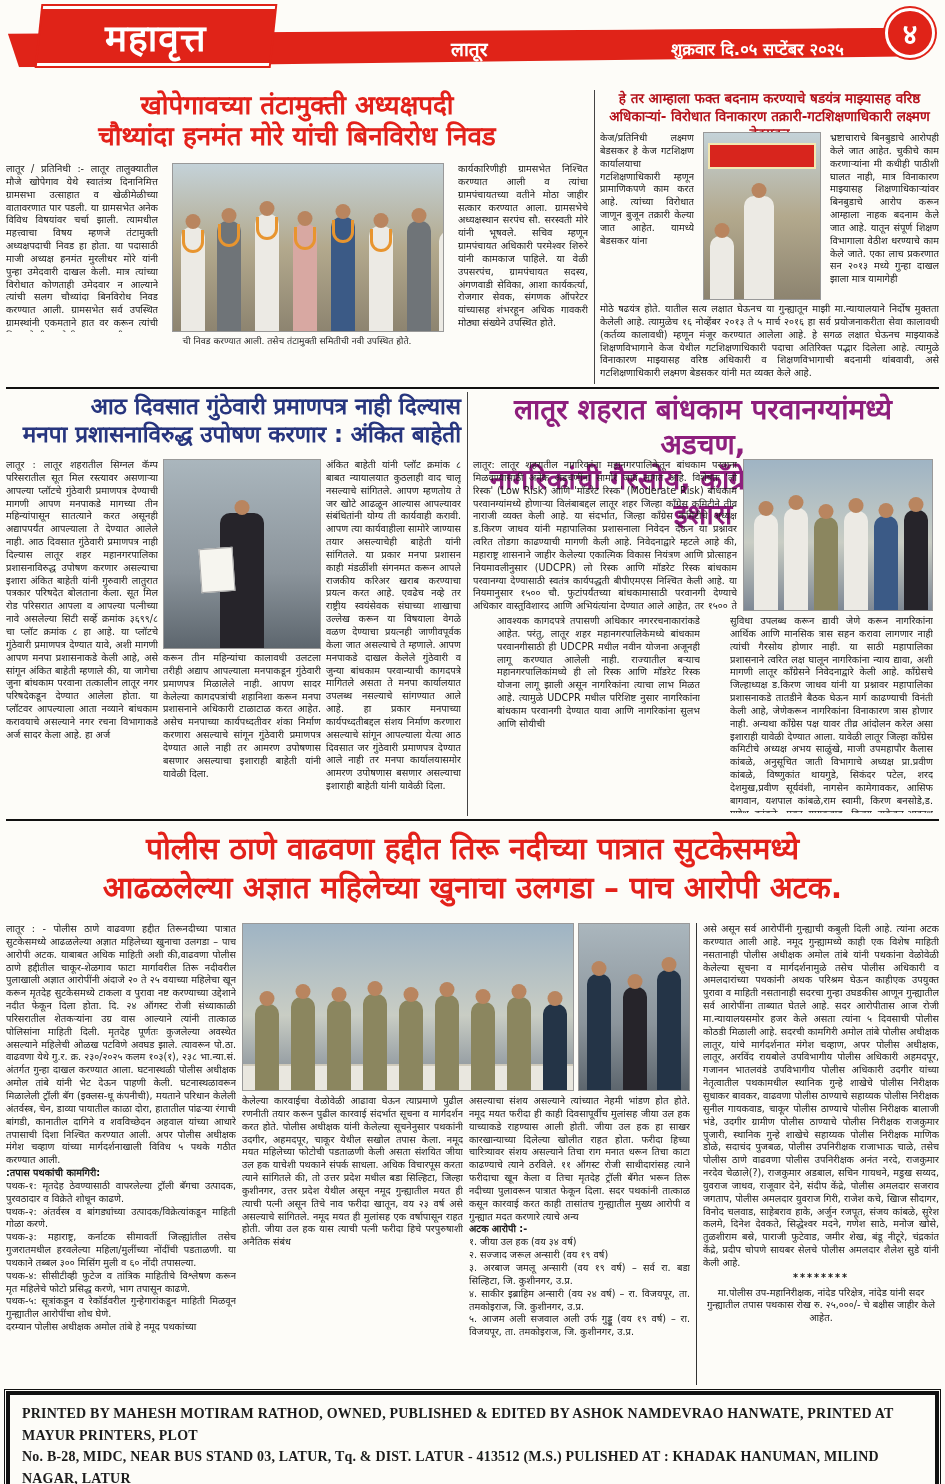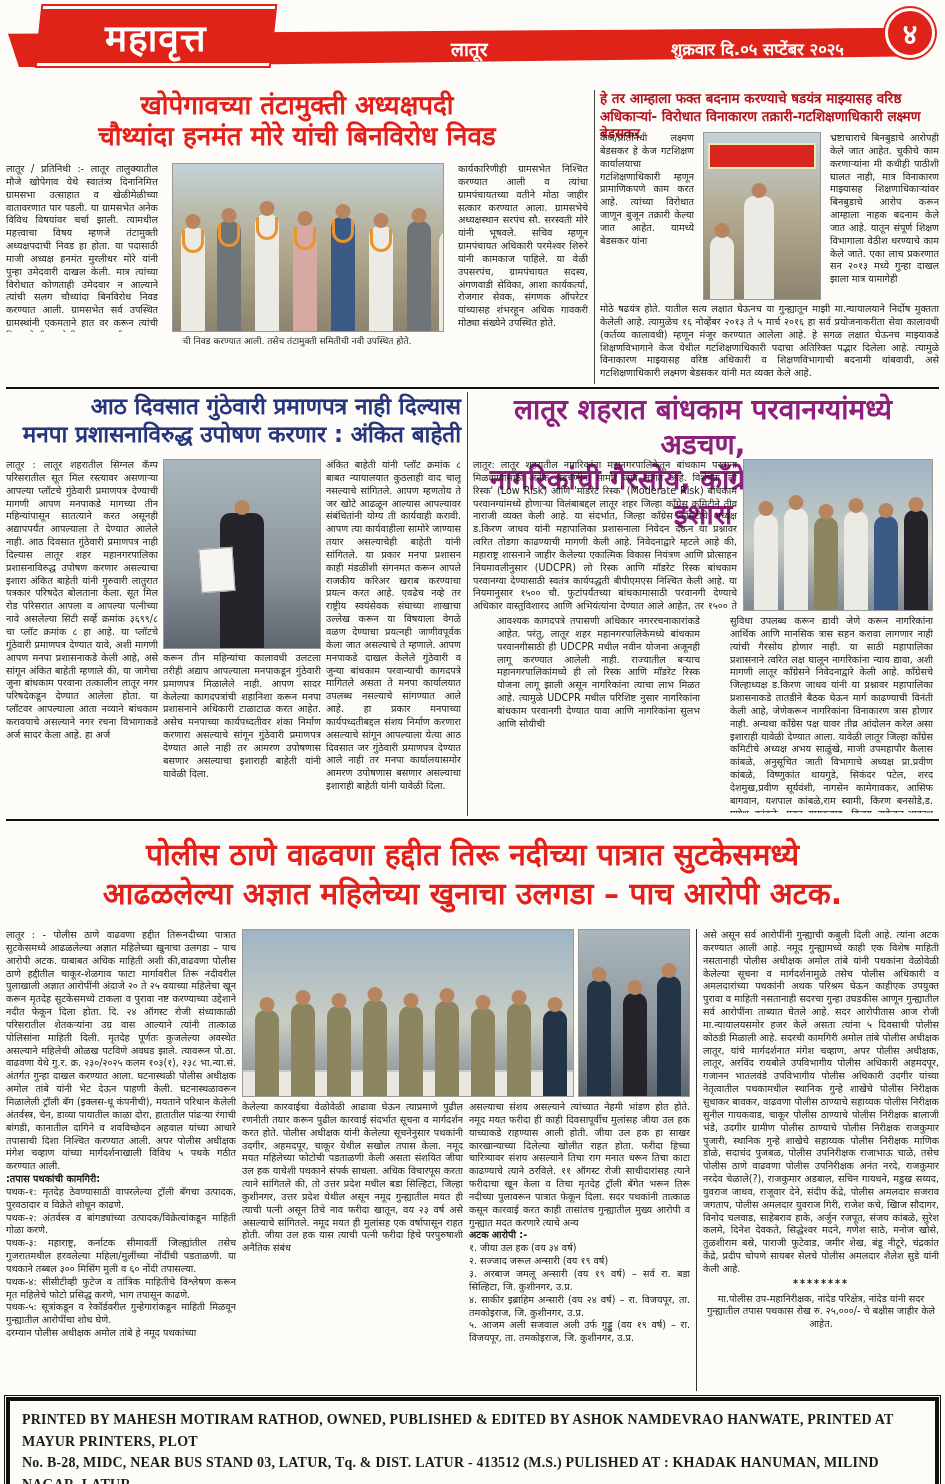--- a/index.html
+++ b/index.html
@@ -30,21 +30,21 @@
   .top-row { display:flex; gap:6px; height:294px; }
   .art1 { width:582px; }
   .h-red { color:#e3211a; font-weight:700; text-align:center; line-height:1.18; }
   .art1 .h-red { font-size:26px; height:70px; }
   .art1-body { display:flex; gap:14px; height:169px; margin-top:3px; }
   .art1-c1 { width:152px; }
   .art1-c2 { width:130px; }
   .art1 .cap { font-size:9px; text-align:center; margin-top:2px; }
 
   .art2 { width:345px; border-left:1px solid #444; padding-left:5px; }
-  .h-maroon { color:#b5121b; font-weight:700; text-align:left; font-size:13.5px; line-height:1.3; height:40px; }
+  .h-maroon { color:#b5121b; font-weight:700; text-align:center; font-size:13.5px; line-height:1.3; height:40px; }
   .art2-r1 { display:flex; gap:9px; height:168px; margin-top:2px; }
   .art2-c1 { width:94px; }
   .art2-c2 { flex:1; }
   .art2-tail { height:80px; margin-top:3px; }
 
   
   .photo { position:relative; background:linear-gradient(180deg,#c4d2d8 0%,#b3a98d 50%,#8d8470 100%); overflow:hidden; border:1px solid #999; }
   .photo.indoor { background:linear-gradient(180deg,#9fb4c4 0%,#c9cdc4 55%,#7e8894 100%); }
   .photo.dark { background:linear-gradient(180deg,#aab6bd 0%,#8b949b 60%,#5d666e 100%); }
   .fig { position:absolute; bottom:0; width:24px; height:58%; border-radius:10px 10px 0 0; }
@@ -65,21 +65,21 @@
   .art3-c2 { flex:1; }
 
   .art4 { width:466px; border-left:1px solid #444; padding-left:5px; }
   .h-purple { color:#8e1f7d; font-weight:700; text-align:center; font-size:28px; line-height:1.25; height:64px; }
   .art4-r1 { display:flex; gap:6px; height:152px; margin-top:3px; }
   .art4-intro { flex:1; }
   .art4-r2 { display:flex; gap:6px; height:198px; margin-top:4px; }
   .art4-r2 > div { flex:1;margin-left:24px; }
 
   
-  .bottom { margin-top:10px; }
+  .bottom { margin-top:4px; }
   .h-big-red { color:#e3211a; font-weight:700; text-align:center; font-size:30px; line-height:1.3; height:96px; padding-top:4px; }
   .bottom-body { display:flex; gap:6px; height:462px; margin-top:2px; }
   .b-c1 { width:230px; }
   .b-mid { width:448px; display:flex; flex-direction:column; gap:4px; }
   .b-photos { display:flex; gap:4px; height:168px; }
   .b-midcols { display:flex; gap:6px; flex:1; overflow:hidden; }
   .b-midcols > div { flex:1; }
   .b-c4 { flex:1; border-left:1px solid #333; padding-left:6px; }
   .pathak-title { text-align:left; font-weight:700; }
   .arrest-label { font-weight:700; }

